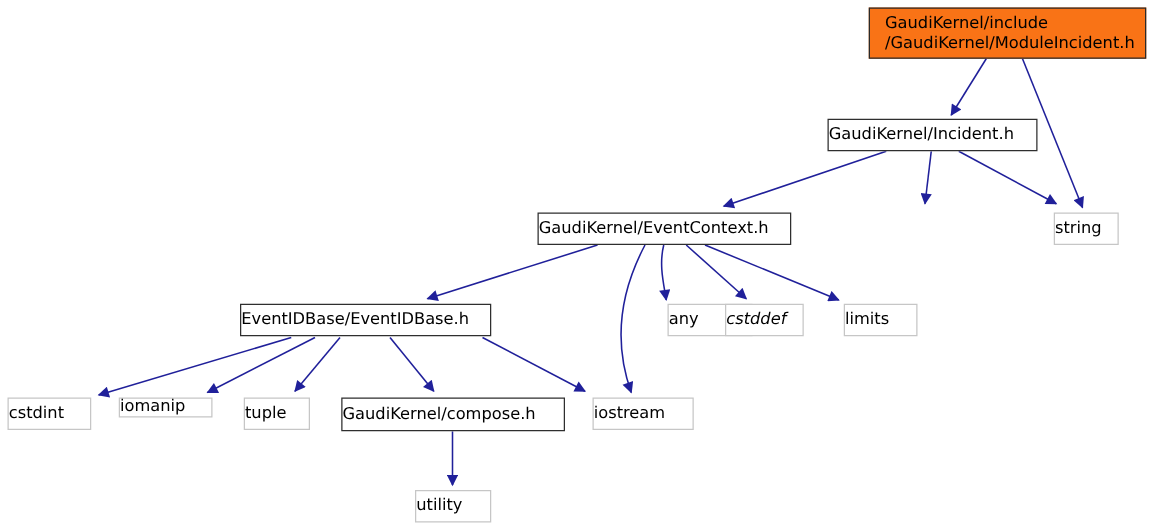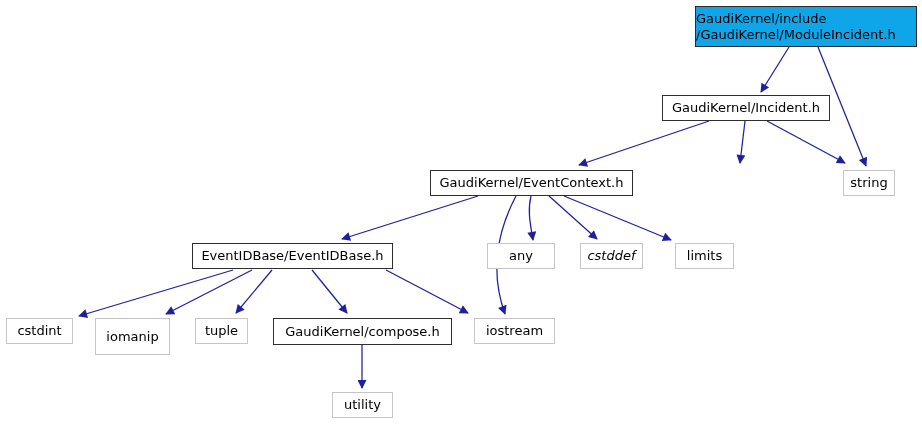--- a/index.html
+++ b/index.html
@@ -9,35 +9,35 @@
     background:#ffffff;
     font-family:"DejaVu Sans","Liberation Sans",sans-serif;
     overflow:hidden;
   }
   #edges{position:absolute;left:0;top:0;width:922px;height:425px;}
   .node{
     position:absolute;
     box-sizing:border-box;
     display:flex;
     align-items:center;
-    justify-content:center;
     font-size:13px;
     line-height:16px;
     color:#000000;
     background:#ffffff;
     white-space:pre-line;
     text-align:center;
   }
   .node.internal{border:1.4px solid #2e2e2e;}
   .node.system{border:1.2px solid #c6c6c6;}
   .node.current{
     border:1.6px solid #2a2a2a;
-    background:#0ea5e9;
+    background:#f97316;
     justify-content:flex-start;
     text-align:left;
+    padding-left:12px;
   }
   .node.internal, .node.current{cursor:pointer;}
 </style>
 </head>
 <body>
 
 <div id="canvas">
   <svg id="edges" viewBox="0 0 922 425" xmlns="http://www.w3.org/2000/svg">
       <defs>
         <marker id="arrow" viewBox="0 0 10 10" refX="9" refY="5" markerWidth="12" markerHeight="9" markerUnits="userSpaceOnUse" orient="auto">
@@ -60,22 +60,22 @@
       <path d="M312,270 L347,313" fill="none" stroke="#20209a" stroke-width="1.25" marker-end="url(#arrow)"></path>
       <path d="M386,270 L468,313" fill="none" stroke="#20209a" stroke-width="1.25" marker-end="url(#arrow)"></path>
       <path d="M362,345 L362,388" fill="none" stroke="#20209a" stroke-width="1.25" marker-end="url(#arrow)"></path>
     </svg>
 <div class="node current" style="left: 695px; top: 6px; width: 222px; height: 41px;"><span>GaudiKernel/include
 /GaudiKernel/ModuleIncident.h</span></div>
     <div class="node internal" style="left: 662px; top: 95px; width: 168px; height: 26px;"><span>GaudiKernel/Incident.h</span></div>
     <div class="node internal" style="left: 430px; top: 170px; width: 203px; height: 26px;"><span>GaudiKernel/EventContext.h</span></div>
     <div class="node system" style="left: 843px; top: 170px; width: 52px; height: 26px;"><span>string</span></div>
     <div class="node internal" style="left: 192px; top: 243px; width: 201px; height: 26px;"><span>EventIDBase/EventIDBase.h</span></div>
-    <div class="node system" style="left: 487px; top: 243px; width: 68px; height: 26px;"><span>any</span></div>
+    <div class="node system" style="left: 534px; top: 243px; width: 68px; height: 26px;"><span>any</span></div>
     <div class="node system" style="left: 580px; top: 243px; width: 63px; height: 26px; font-style: italic;"><span>cstddef</span></div>
     <div class="node system" style="left: 675px; top: 243px; width: 59px; height: 26px;"><span>limits</span></div>
     <div class="node system" style="left: 6px; top: 318px; width: 67px; height: 26px;"><span>cstdint</span></div>
-    <div class="node system" style="left: 95px; top: 318px; width: 75px; height: 37px;"><span>iomanip</span></div>
+    <div class="node system" style="left: 95px; top: 318px; width: 75px; height: 16px;"><span>iomanip</span></div>
     <div class="node system" style="left: 195px; top: 318px; width: 53px; height: 26px;"><span>tuple</span></div>
     <div class="node internal" style="left: 273px; top: 318px; width: 179px; height: 27px;"><span>GaudiKernel/compose.h</span></div>
     <div class="node system" style="left: 474px; top: 318px; width: 81px; height: 26px;"><span>iostream</span></div>
     <div class="node system" style="left: 332px; top: 392px; width: 61px; height: 26px;"><span>utility</span></div>
   </div>
 
 </body></html>

